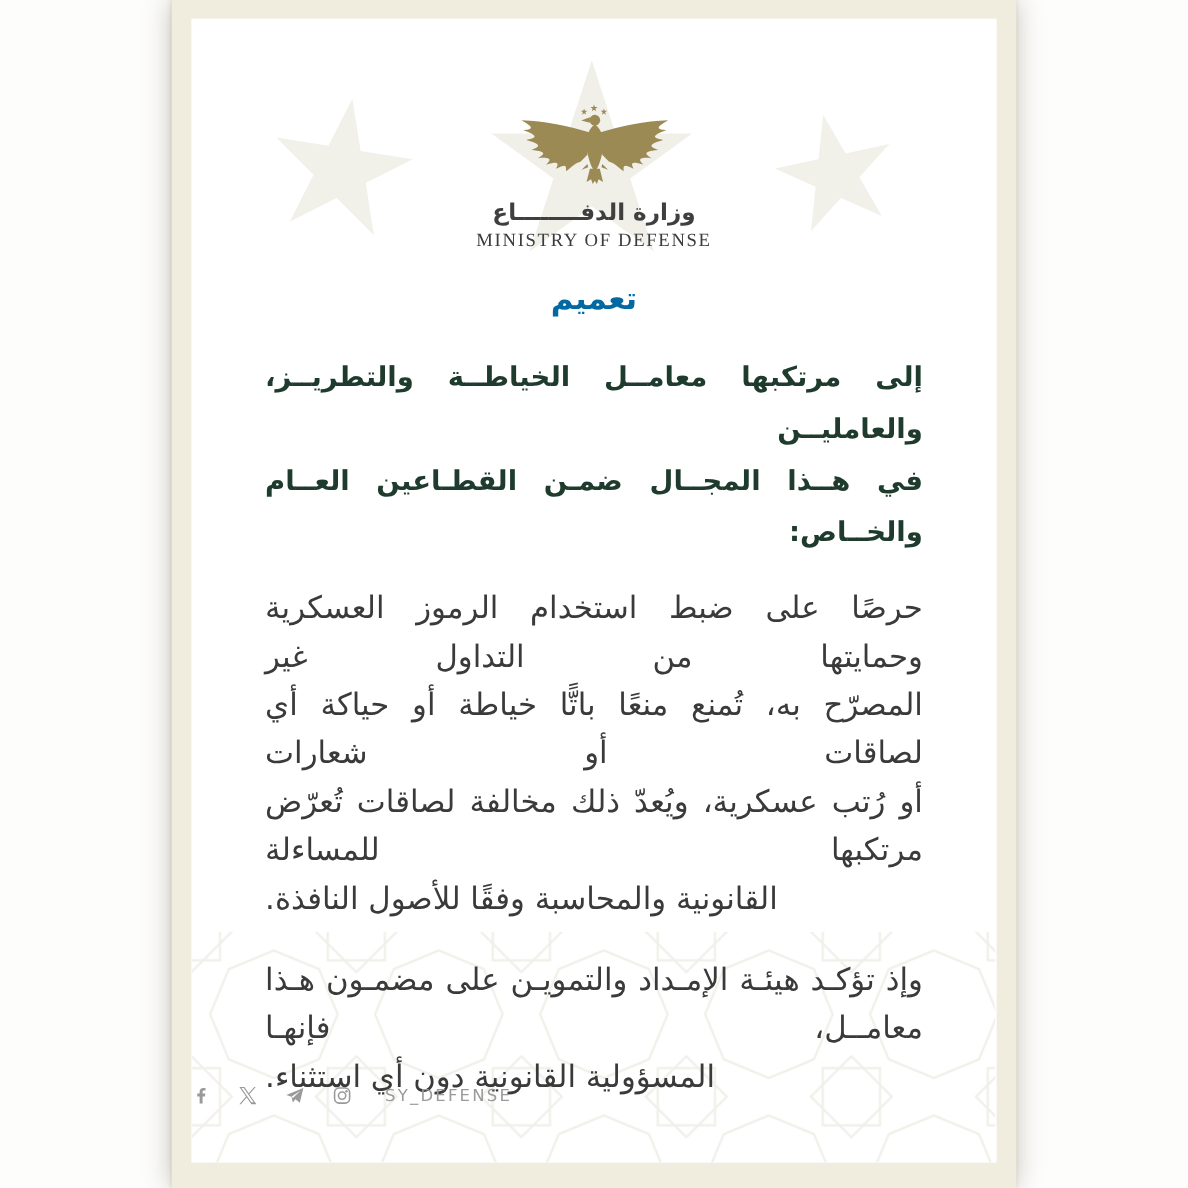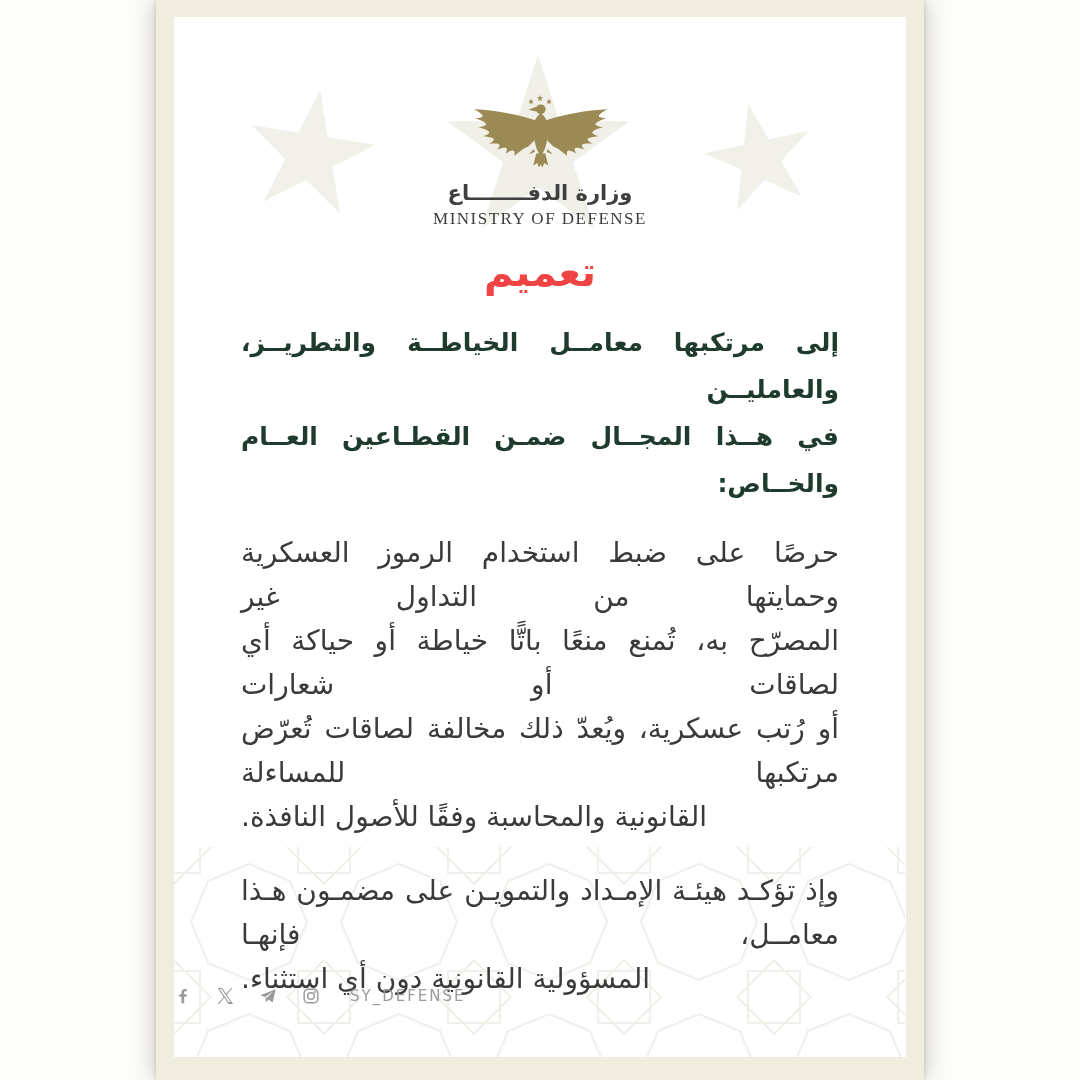--- a/index.html
+++ b/index.html
@@ -26,21 +26,21 @@
   .emblem-ar {
     margin-top:6px; font-size:21px; font-weight:bold; color:#3e3f3e;
     direction:rtl; line-height:26px;
   }
   .emblem-en {
     margin-top:3px; font-family:"Liberation Serif", serif;
     font-size:17px; letter-spacing:1.5px; color:#3b3c3c; line-height:20px;
   }
   .doc-title {
     margin-top:20px; direction:rtl;
-    font-size:40px; font-weight:bold; color:#ef4444; line-height:46px;
+    font-size:28px; font-weight:bold; color:#0369a1; line-height:46px;
   }
   .heading {
     margin-top:24px; direction:rtl; color:#1f3b2d;
     font-size:25px; font-weight:bold; line-height:47px;
   }
   .heading .ln { text-align:justify; text-align-last:justify; }
   .para {
     direction:rtl; color:#3a3a3a; font-size:28px; line-height:44px;
   }
   .para .ln { text-align:justify; text-align-last:justify; }

